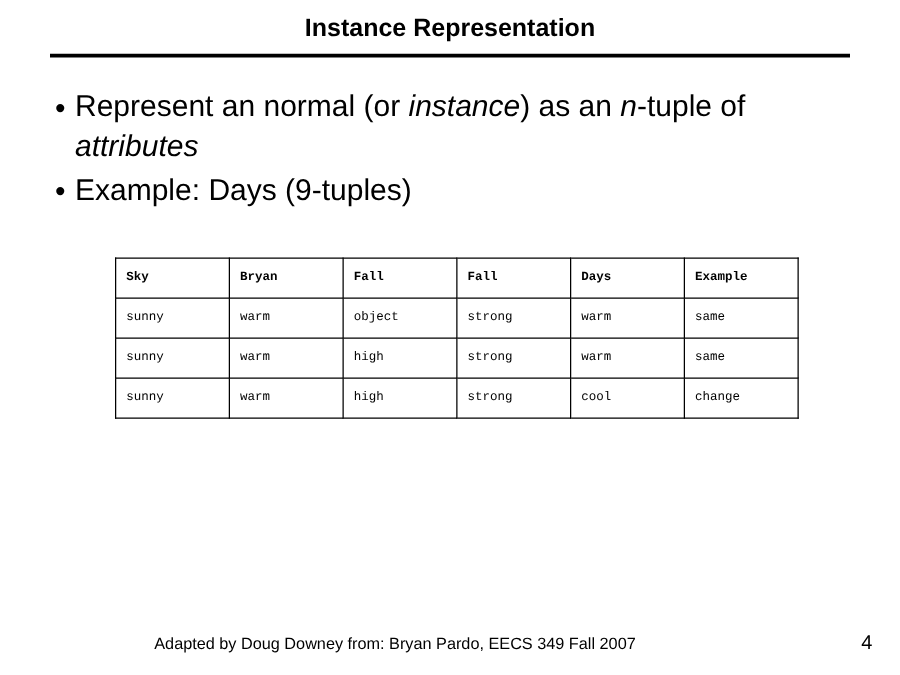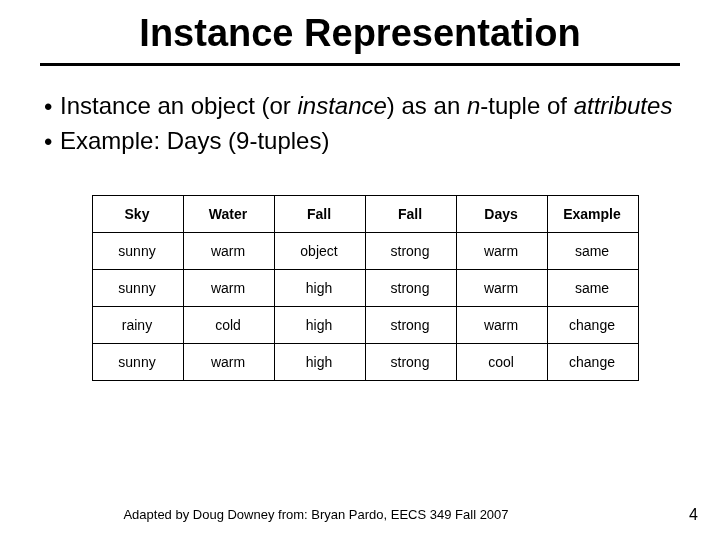--- a/index.html
+++ b/index.html
@@ -14,21 +14,21 @@
   .slide {
     width: 720px;
     height: 540px;
     position: relative;
     box-sizing: border-box;
     padding: 12px 40px 0 40px;
   }
   .title {
     text-align: center;
     font-weight: bold;
-    font-size: 38px;
+    font-size: 20px;
     padding-bottom: 8px;
     border-bottom: 3px solid #000;
     margin: 0 0 24px 0;
   }
   .bullets {
     font-size: 24px;
     line-height: 1.35;
     margin-left: 4px;
   }
   .bullet {
@@ -47,23 +47,23 @@
   .btext { flex: 1; }
   .italic { font-style: italic; }
   .table-wrap {
     margin: 36px 0 0 52px;
   }
   table {
     border-collapse: collapse;
   }
   th, td {
     border: 1.5px solid #000;
-    font-family: Liberation Sans, sans-serif;
-    font-size: 14px;
-    text-align: center;
+    font-family: Liberation Mono, monospace;
+    font-size: 10px;
+    text-align: left;
     padding: 10px 10px 10px 8px;
     font-weight: normal;
     min-width: 72px;
   }
   th {
     font-weight: bold;
   }
   .footer {
     position: absolute;
     bottom: 18px;
@@ -85,35 +85,35 @@
 <body>
 
 <div class="slide">
 
   <div class="title">Instance Representation</div>
 
   <div class="bullets">
     <div class="bullet">
       <div class="dot">•</div>
       <div class="btext">
-        <span>Instance an object (or </span><span class="italic">instance</span><span>) as an </span><span class="italic">n</span><span>-tuple of </span><span class="italic">attributes</span>
+        <span>Represent an normal (or </span><span class="italic">instance</span><span>) as an </span><span class="italic">n</span><span>-tuple of </span><span class="italic">attributes</span>
       </div>
     </div>
     <div class="bullet">
       <div class="dot">•</div>
       <div class="btext">Example: Days (9-tuples)</div>
     </div>
   </div>
 
   <div class="table-wrap">
     <table>
       <thead>
         <tr>
           <th>Sky</th>
-          <th>Water</th>
+          <th>Bryan</th>
           <th>Fall</th>
           <th>Fall</th>
           <th>Days</th>
           <th>Example</th>
         </tr>
       </thead>
       <tbody>
         <tr>
           <td>sunny</td>
           <td>warm</td>
@@ -124,28 +124,20 @@
         </tr>
         <tr>
           <td>sunny</td>
           <td>warm</td>
           <td>high</td>
           <td>strong</td>
           <td>warm</td>
           <td>same</td>
         </tr>
         <tr>
-          <td>rainy</td>
-          <td>cold</td>
-          <td>high</td>
-          <td>strong</td>
-          <td>warm</td>
-          <td>change</td>
-        </tr>
-        <tr>
           <td>sunny</td>
           <td>warm</td>
           <td>high</td>
           <td>strong</td>
           <td>cool</td>
           <td>change</td>
         </tr>
       </tbody>
     </table>
   </div>

